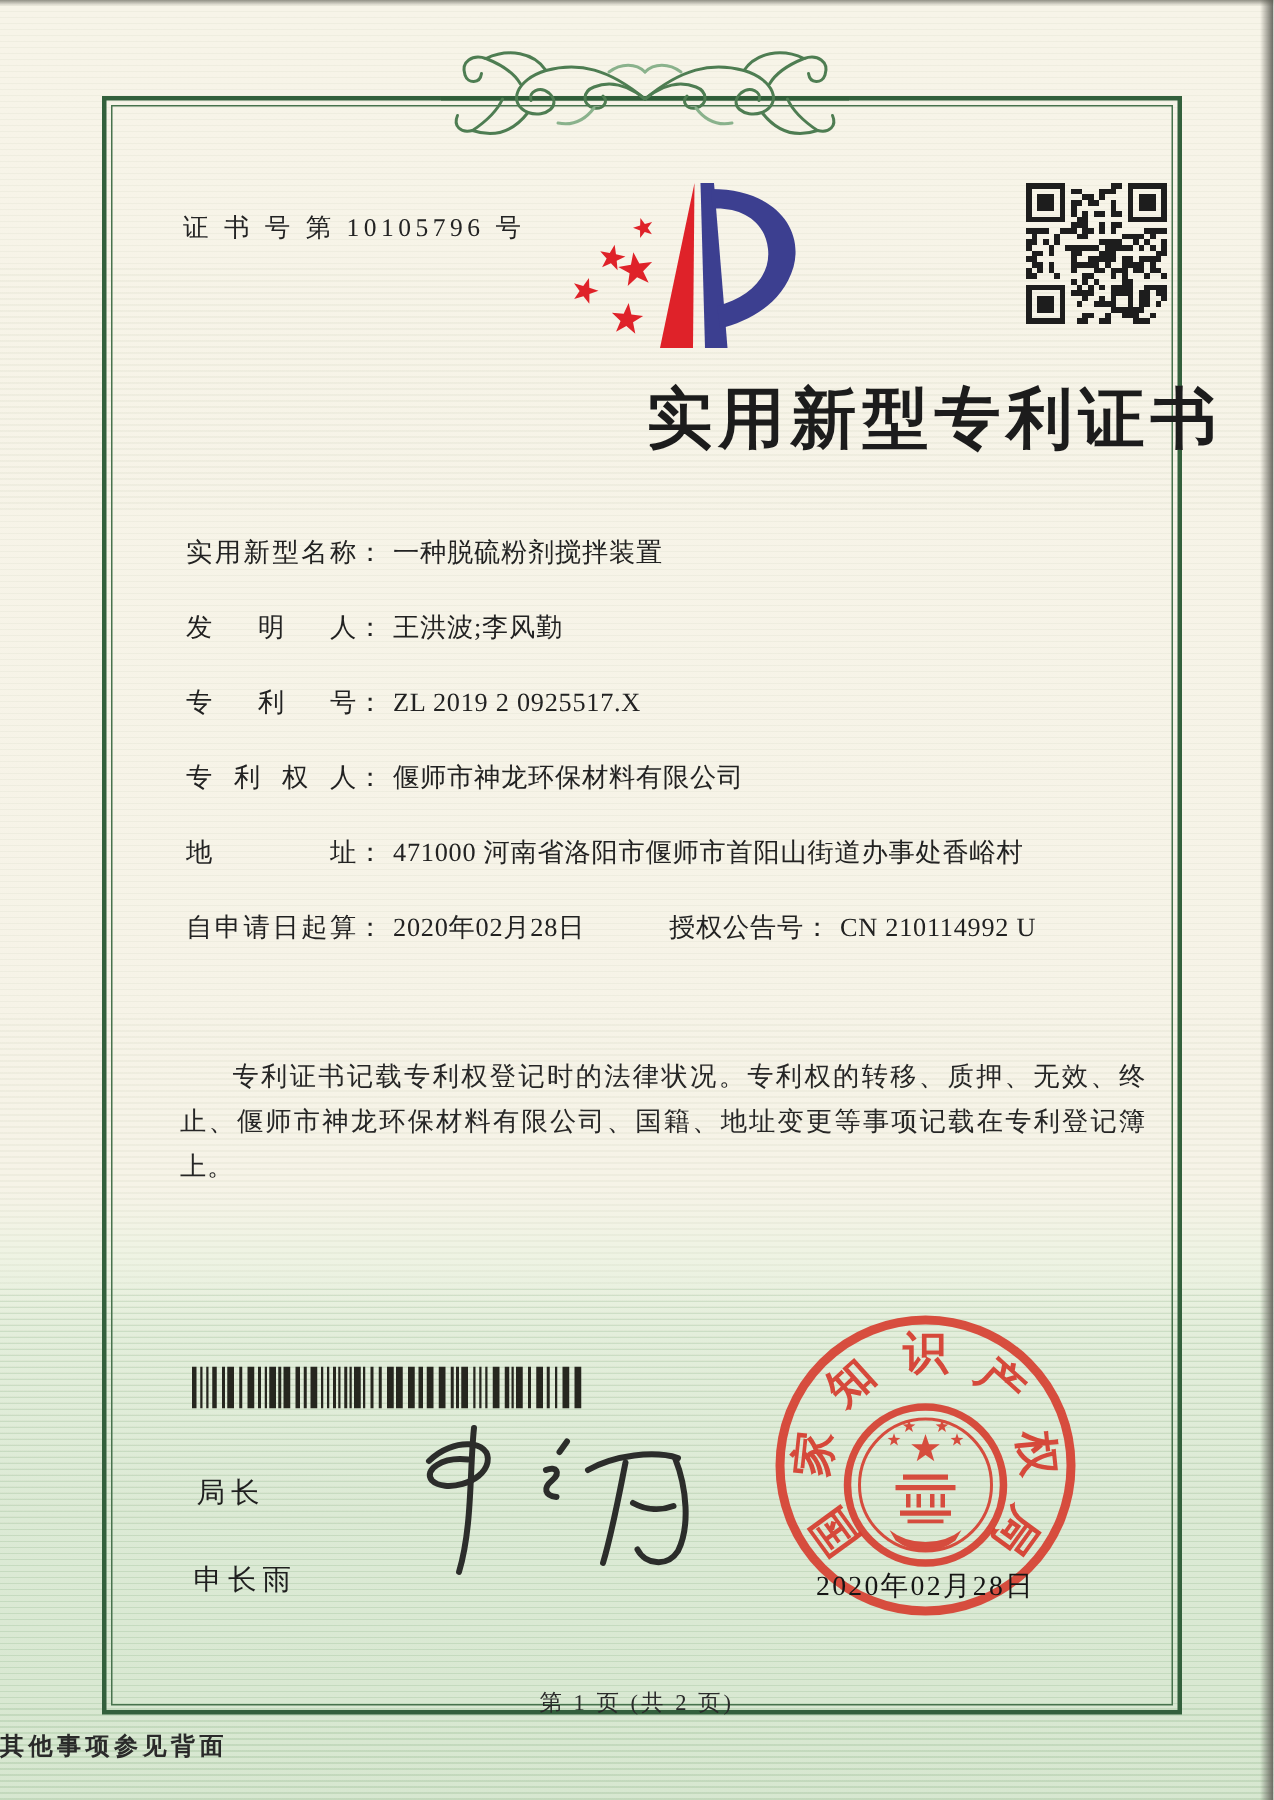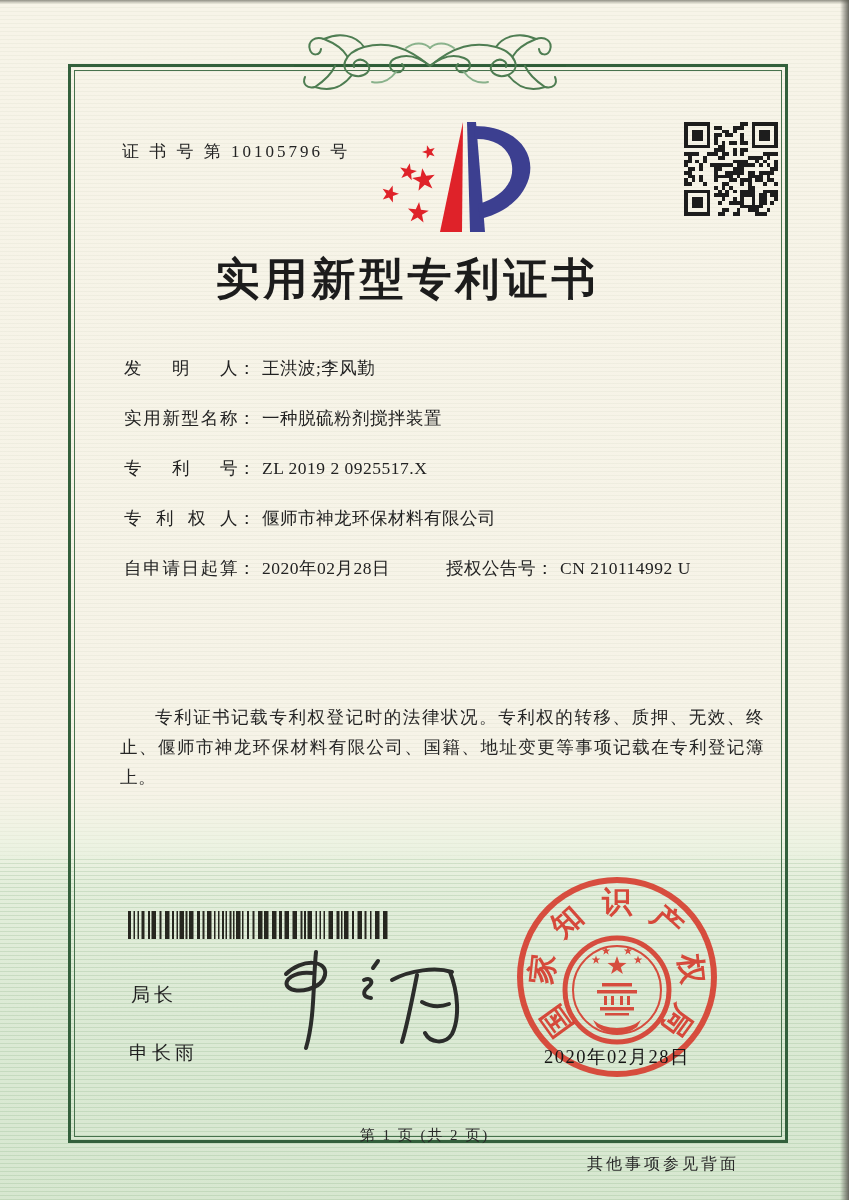--- a/index.html
+++ b/index.html
@@ -28,42 +28,42 @@
     background:linear-gradient(to bottom,rgba(90,90,80,.65),rgba(90,90,80,0));}
   
   .frame{position:absolute;left:68px;top:64px;width:714px;height:1073px;
     border:3px solid #33603c;}
   .frame-inner{position:absolute;inset:3px;border:1px solid #47724d;}
   .ornament{position:absolute;left:294px;top:28px;width:272px;height:74px;}
   .abs{position:absolute;}
   .cert-no{left:122px;top:124px;font-size:17px;letter-spacing:3px;color:#232323;margin-top:16px;}
   .logo{left:366px;top:116px;width:172px;height:128px;}
   .qr{left:684px;top:122px;width:94px;height:94px;}
-  .title{left:0;top:250px;width:815px;text-align:center;
+  .title{left:0;top:250px;width:815px;text-align:right;
     font-size:44px;letter-spacing:4px;font-weight:600;color:#1c1c1c;}
   .fields{left:124px;top:356px;width:650px;color:#222;}
   .frow{height:50px;font-size:17.5px;letter-spacing:.5px;white-space:nowrap;}
   .lab{display:inline-block;width:114px;text-align:justify;text-align-last:justify;
     vertical-align:top;}
   .val{margin-left:6px;}
   .pair2{margin-left:56px;margin-top:17px;}
   .body-text{left:120px;top:702px;width:644px;font-size:17.5px;line-height:1.72;
     color:#262626;letter-spacing:.5px;text-align:justify;}
   .body-text p{margin:0;text-indent:2em;}
   .barcode{left:128px;top:911px;width:264px;height:28px;}
   .director{left:131px;top:982px;font-size:19px;color:#1f1f1f;letter-spacing:4px;}
   .director2{left:129px;top:1040px;font-size:19px;color:#1f1f1f;letter-spacing:4px;}
   .signature{left:252px;top:944px;width:215px;height:108px;}
   .seal{left:512px;top:872px;width:210px;height:210px;}
   .seal-date{left:512px;top:1044px;width:210px;text-align:center;
     font-size:18.5px;color:#161616;letter-spacing:1.5px;}
   .page-info{left:0;top:1126px;width:849px;text-align:center;
     font-size:15px;color:#2a2a2a;letter-spacing:2px;}
-  .back-note{left:0;top:1154px;width:739px;text-align:right;
-    font-size:16px;color:#2a2a2a;letter-spacing:3px;}
+  .back-note{left:0;top:1154px;width:739px;text-align:left;
+    font-size:16px;color:#2a2a2a;letter-spacing:3px;font-weight:bold;}
 </style>
 </head>
 <body>
 
 <div class="texture"></div>
 <div class="texture-green"></div>
 
 <div class="frame">
   <div class="frame-inner"></div>
 </div>
@@ -312,30 +312,33 @@
       <rect x="19" y="24" width="1" height="1"></rect>
       <rect x="20" y="24" width="1" height="1"></rect>
       <rect x="21" y="24" width="1" height="1"></rect>
     </g>
 </svg>
 
 <div class="abs title">实用新型专利证书</div>
 
 <div class="abs fields">
   <div class="frow">
+    <span class="lab">实用新型名称</span><span>：</span><span class="val">一种脱硫粉剂搅拌装置</span>
+  </div>
+  <div class="frow">
     <span class="lab">发明人</span><span>：</span><span class="val">王洪波;李风勤</span>
   </div>
   <div class="frow">
-    <span class="lab">实用新型名称</span><span>：</span><span class="val">一种脱硫粉剂搅拌装置</span>
-  </div>
-  <div class="frow">
     <span class="lab">专利号</span><span>：</span><span class="val">ZL 2019 2 0925517.X</span>
   </div>
   <div class="frow">
     <span class="lab">专利权人</span><span>：</span><span class="val">偃师市神龙环保材料有限公司</span>
+  </div>
+  <div class="frow">
+    <span class="lab">地址</span><span>：</span><span class="val">471000 河南省洛阳市偃师市首阳山街道办事处香峪村</span>
   </div>
   <div class="frow">
     <span class="lab">自申请日起算</span><span>：</span><span class="val">2020年02月28日</span><span class="pair2">授权公告号</span><span>：</span><span class="val">CN 210114992 U</span>
   </div>
 </div>
 
 <div class="abs body-text">
   <p>专利证书记载专利权登记时的法律状况。专利权的转移、质押、无效、终止、偃师市神龙环保材料有限公司、国籍、地址变更等事项记载在专利登记簿上。</p>
 </div>
 

